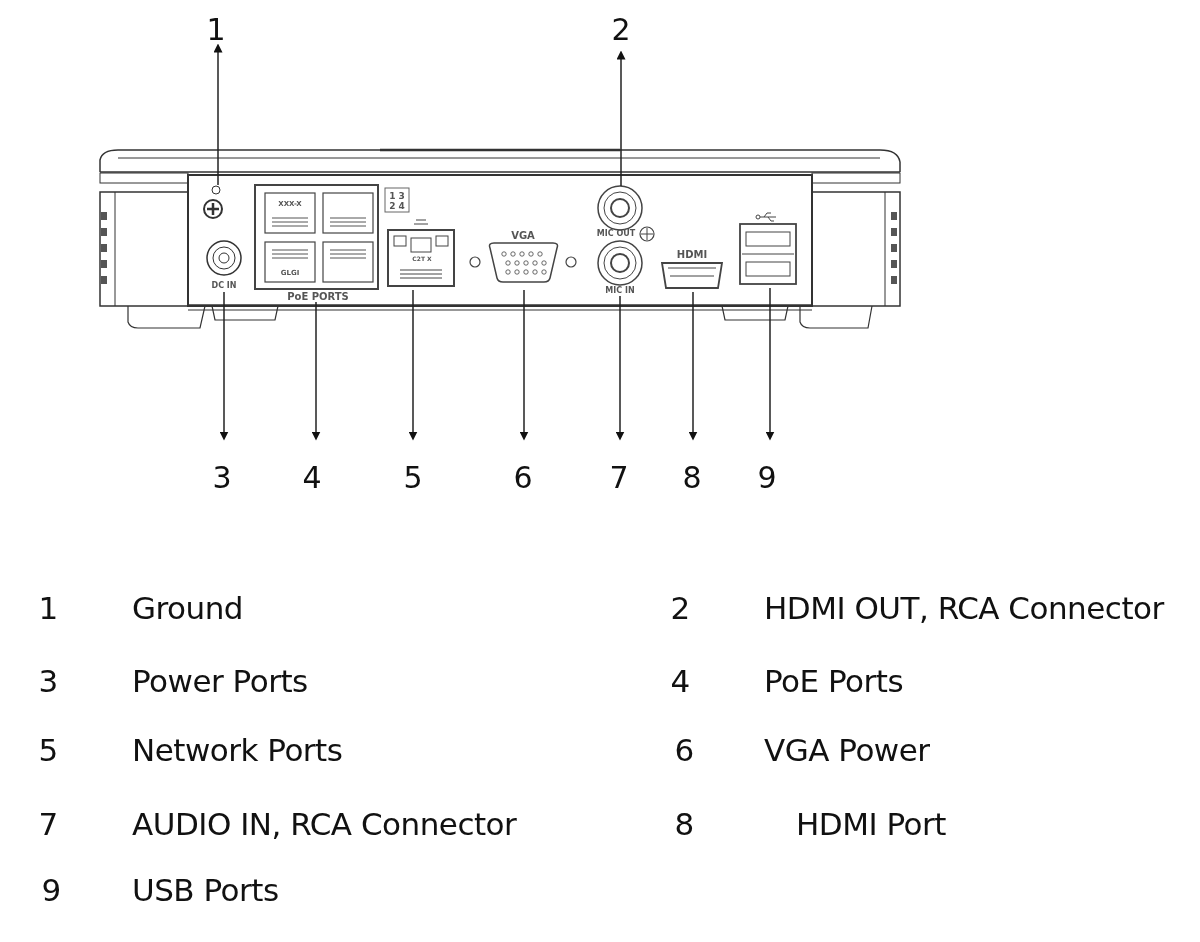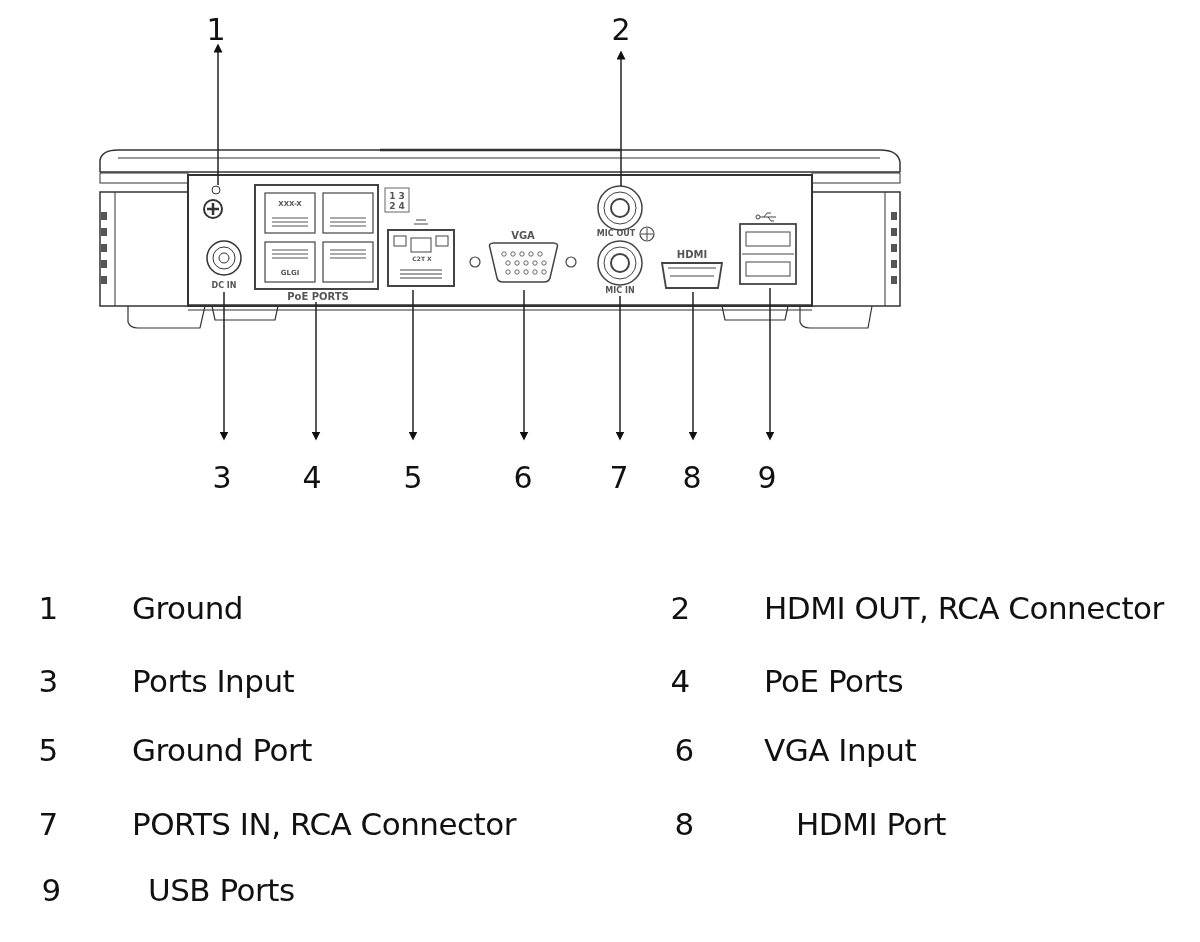--- a/index.html
+++ b/index.html
@@ -193,39 +193,39 @@
   <div class="leg-item" style="left:0;top:18px">
     <span class="leg-num" style="left:28px">1</span>
     <span class="leg-label" style="left:132px">Ground</span>
   </div>
   <div class="leg-item" style="left:0;top:18px">
     <span class="leg-num" style="left:660px">2</span>
     <span class="leg-label" style="left:764px">HDMI OUT, RCA Connector</span>
   </div>
   <div class="leg-item" style="left:0;top:91px">
     <span class="leg-num" style="left:28px">3</span>
-    <span class="leg-label" style="left:132px">Ports Input</span>
+    <span class="leg-label" style="left:132px">Power Ports</span>
   </div>
   <div class="leg-item" style="left:0;top:91px">
     <span class="leg-num" style="left:660px">4</span>
     <span class="leg-label" style="left:764px">PoE Ports</span>
   </div>
   <div class="leg-item" style="left:0;top:160px">
     <span class="leg-num" style="left:28px">5</span>
-    <span class="leg-label" style="left:132px">Ground Port</span>
+    <span class="leg-label" style="left:132px">Network Ports</span>
   </div>
   <div class="leg-item" style="left:0;top:160px">
     <span class="leg-num" style="left:664px">6</span>
-    <span class="leg-label" style="left:764px">VGA Input</span>
+    <span class="leg-label" style="left:764px">VGA Power</span>
   </div>
   <div class="leg-item" style="left:0;top:234px">
     <span class="leg-num" style="left:28px">7</span>
-    <span class="leg-label" style="left:132px">PORTS IN, RCA Connector</span>
+    <span class="leg-label" style="left:132px">AUDIO IN, RCA Connector</span>
   </div>
   <div class="leg-item" style="left:0;top:234px">
     <span class="leg-num" style="left:664px">8</span>
     <span class="leg-label" style="left:796px">HDMI Port</span>
   </div>
   <div class="leg-item" style="left:0;top:300px">
     <span class="leg-num" style="left:31px">9</span>
-    <span class="leg-label" style="left:148px">USB Ports</span>
+    <span class="leg-label" style="left:132px">USB Ports</span>
   </div>
 </div>
 
 </body></html>

